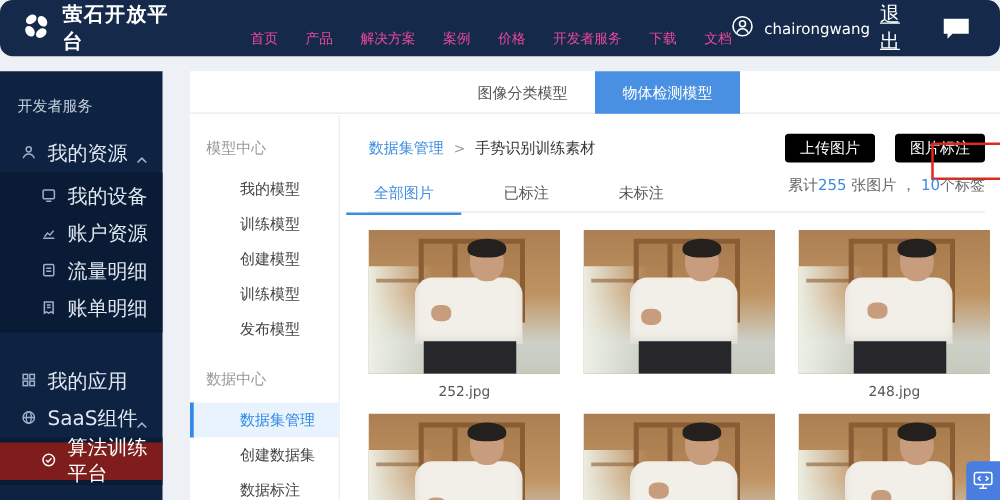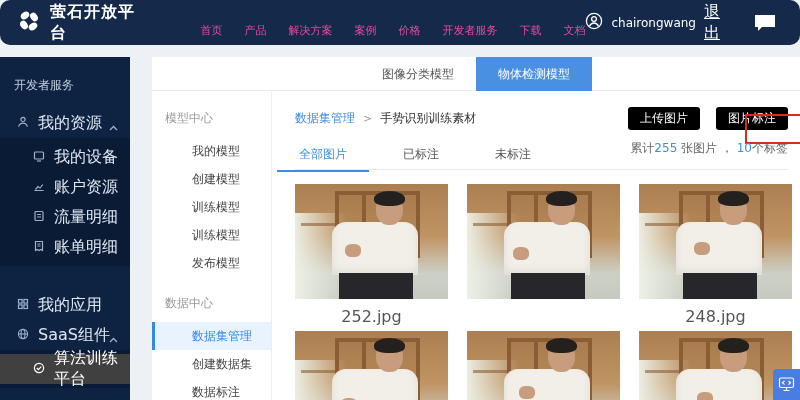--- a/index.html
+++ b/index.html
@@ -27,21 +27,21 @@
   .sidebar {
     position:absolute; left:0; top:57px; width:130px; height:343px;
     background:#0e2342; color:#cdd6e5;
   }
   .side-header { padding:20px 0 14px 14px; font-size:12px; color:#c3cddd; }
   .side-item { height:30px; display:flex; align-items:center; padding-left:17px; gap:9px; cursor:pointer; position:relative; }
   .side-item .lbl { font-size:16px; color:#dfe6f0; }
   .side-sub { background:#0a1b36; padding:4px 0; }
   .side-sub .side-item { padding-left:33px; }
   .chev { position:absolute; right:12px; top:12px; }
-  .side-item.selected { background:#404040; }
+  .side-item.selected { background:#7f1d1d; }
   .side-item.selected .lbl { color:#fff; }
   
   .card {
     position:absolute; left:152px; top:57px; width:648px; height:343px;
     background:#fff;
   }
   .top-tabs { display:flex; height:34px; border-bottom:1px solid #e7e9ee;justify-content:center; }
   .top-tab { width:116px; height:34px; display:flex; align-items:center; justify-content:center;
     font-size:12px; color:#555; cursor:pointer; }
   .top-tab.active { background:#4a90e2; color:#fff; }
@@ -83,21 +83,21 @@
     border:4px solid #8a5d34; background:rgba(150,103,58,.25); }
   .ph-frame::before { content:""; position:absolute; left:30%; top:0; width:4px; height:100%; background:#8a5d34; }
   .ph-shelfline { position:absolute; left:4%; top:34%; width:26%; height:3px; background:#8a5d34; opacity:.6; }
   .ph-person { position:absolute; left:0; top:0; width:100%; height:100%; }
   .ph-head { position:absolute; left:53%; top:9%; width:27px; height:31px; background:#c79d7d; border-radius:46%; }
   .ph-head::before { content:""; position:absolute; left:-2px; top:-3px; width:31px; height:15px; background:#23201e; border-radius:50% 50% 40% 40%; }
   .ph-shirt { position:absolute; left:50%; top:33%; width:86px; margin-left:-40px; height:46%;
     background:#f2efe8; border-radius:14px 14px 0 0; box-shadow:inset 0 -4px 8px rgba(0,0,0,.08); }
   .ph-hand { position:absolute; left:33%; top:52%; width:16px; height:13px; background:#c79d7d; border-radius:40%; }
   .ph-pants { position:absolute; left:50%; top:77%; width:74px; margin-left:-33px; height:23%; background:#26262b; }
-  .caption { margin-top:8px; text-align:center; font-size:16px; color:#555; }
+  .caption { margin-top:8px; text-align:center; font-size:11px; color:#555; }
   
   .code-widget { position:absolute; right:0; bottom:0; width:27px; height:31px;
     background:#4a7de0; border-radius:4px 0 0 0; display:flex; align-items:center; justify-content:center; cursor:pointer; }
 </style>
 </head>
 <body>
 
 <header class="navbar">
   <div class="brand">
     <span>
@@ -251,22 +251,22 @@
 <main class="card">
 
   <div class="top-tabs">
     <div class="top-tab">图像分类模型</div>
     <div class="top-tab active">物体检测模型</div>
   </div>
 
   <div class="model-side">
     <div class="ms-header">模型中心</div>
     <div class="ms-item">我的模型</div>
+    <div class="ms-item">训练模型</div>
     <div class="ms-item">创建模型</div>
-    <div class="ms-item">训练模型</div>
     <div class="ms-item">训练模型</div>
     <div class="ms-item">发布模型</div>
     <div class="ms-header">数据中心</div>
     <div class="ms-item selected">数据集管理</div>
     <div class="ms-item">创建数据集</div>
     <div class="ms-item">数据标注</div>
   </div>
 
   <section class="content">
 

